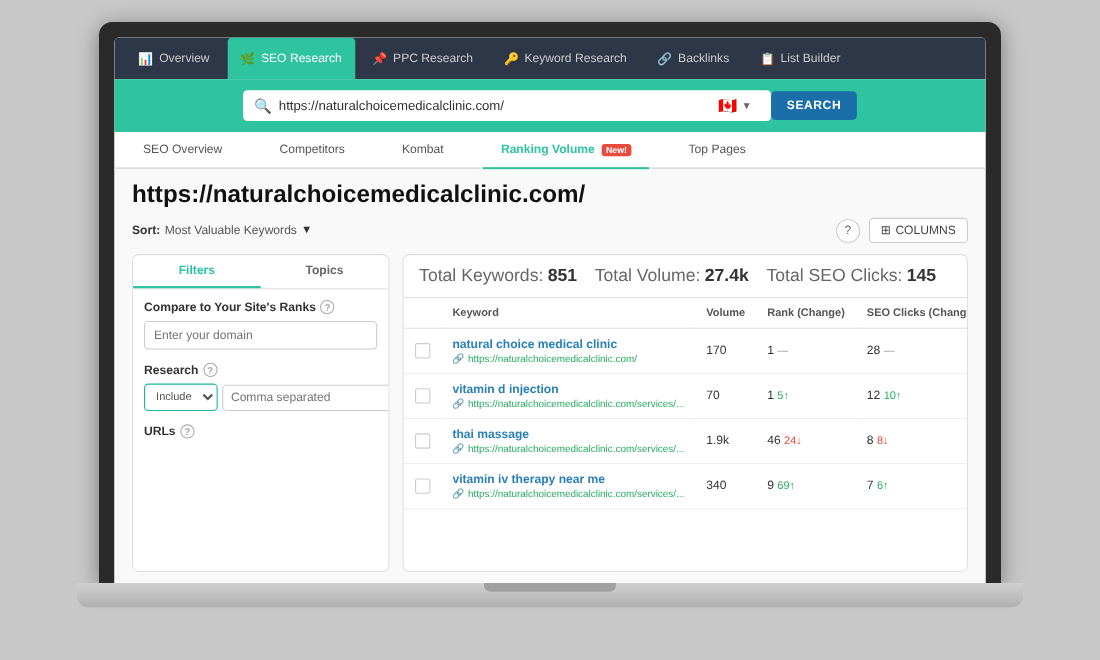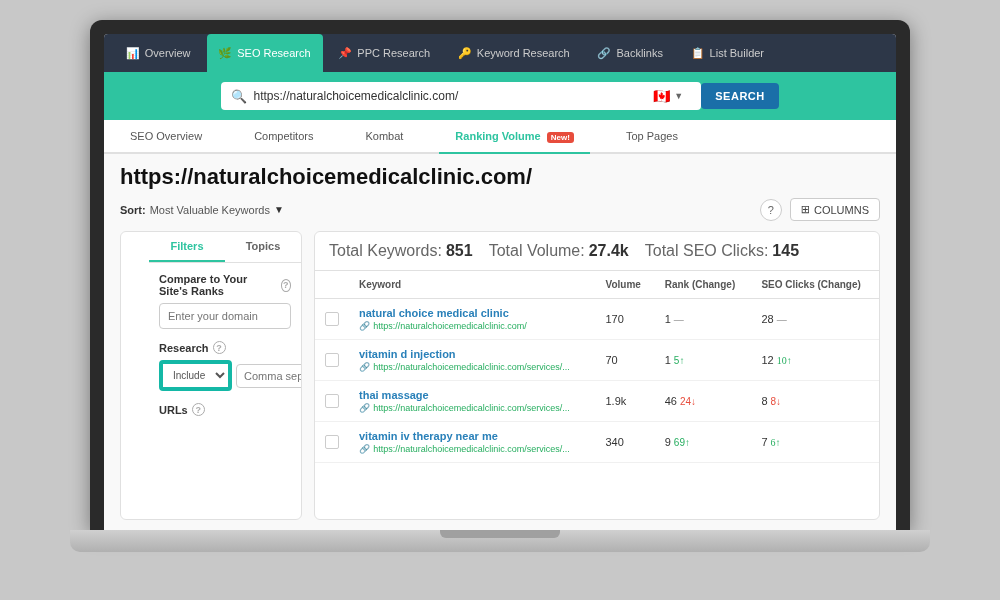--- a/index.html
+++ b/index.html
@@ -257,29 +257,28 @@
     
     .two-panel {
       display: flex;
       gap: 12px;
       flex: 1;
       overflow: hidden;
     }
 
     
     .left-panel {
-      width: 182px;
+      width: 234px;
       background: #fff;
       border-radius: 6px;
       border: 1px solid #e0e0e0;
       flex-shrink: 0;
       display: flex;
       flex-direction: column;
       overflow: hidden;
-      padding-left: 28px;
     }
 
     .panel-tabs {
       display: flex;
       border-bottom: 1px solid #e0e0e0;
     }
 
     .panel-tab {
       flex: 1;
       text-align: center;
@@ -339,21 +338,21 @@
     }
 
     .keyword-row {
       display: flex;
       align-items: center;
       gap: 4px;
     }
 
     .keyword-select {
       padding: 5px 6px;
-      border: 4px solid #14b8a6;
+      border: 1px solid #14b8a6;
       border-radius: 4px;
       font-size: 10px;
       color: #555;
       background: #fff;
       cursor: pointer;
     }
 
     .keyword-input {
       flex: 1;
       padding: 5px 7px;
@@ -446,21 +445,21 @@
       gap: 3px;
       color: #27ae60;
       font-size: 9px;
       margin-top: 2px;
     }
 
     .rank-change-up { color: #27ae60; font-size: 10px; }
     .rank-change-down { color: #e74c3c; font-size: 10px; }
     .rank-neutral { color: #999; font-size: 10px; }
 
-    .seo-change-up { color: #27ae60; font-size: 10px; font-family: Liberation Serif, serif; }
+    .seo-change-up { color: #27ae60; font-size: 10px; }
     .seo-change-down { color: #e74c3c; font-size: 10px; }
     .seo-neutral { color: #999; font-size: 10px; }
 
     .checkbox-cell {
       width: 14px;
       height: 14px;
       border: 1px solid #ccc;
       border-radius: 2px;
     }
 

